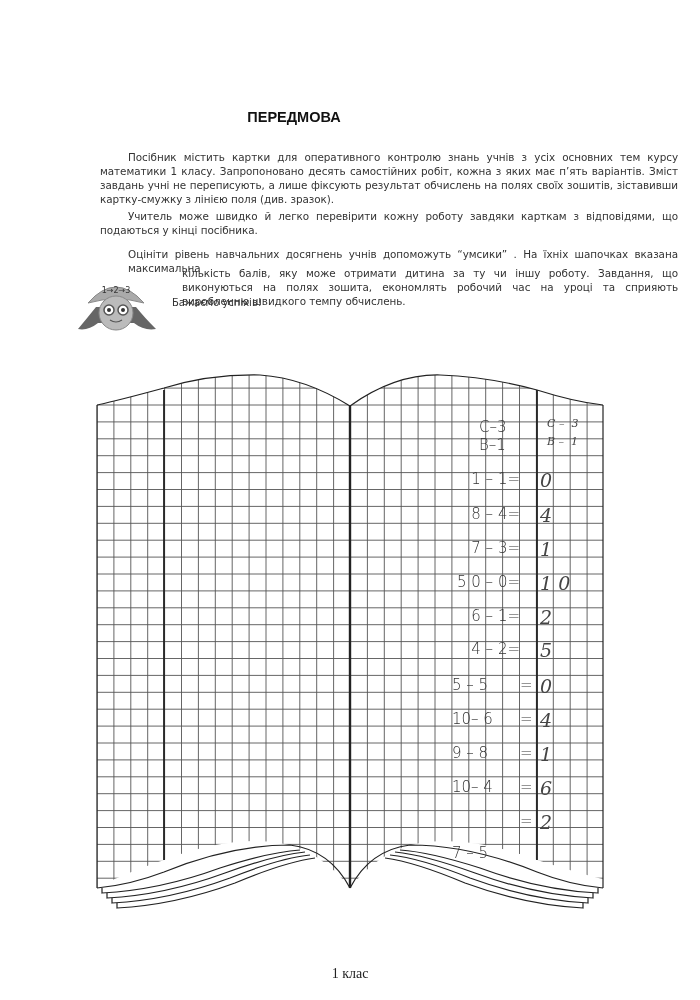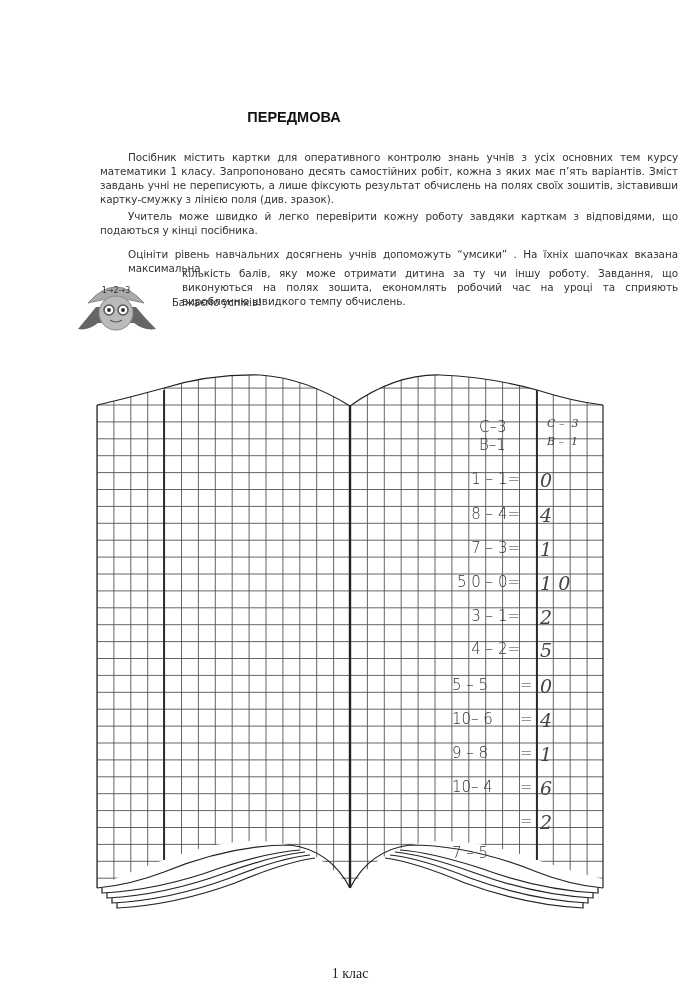--- a/index.html
+++ b/index.html
@@ -143,21 +143,21 @@
   <div class="math" style="left:479px;top:436px;">В–1</div>
   <div class="hand" style="left:547px;top:435px;">В –  1</div>
 <div class="math" style="right: 180px; top: 470px; padding-left: 26px;">1 – 1=</div>
     <div class="hand" style="left: 540px; top: 469px; font-size: 19px;">0</div>
     <div class="math" style="right: 180px; top: 505px;">8 – 4=</div>
     <div class="hand" style="left: 540px; top: 504px; font-size: 19px;">4</div>
     <div class="math" style="right: 180px; top: 539px;">7 – 3=</div>
     <div class="hand" style="left: 540px; top: 538px; font-size: 19px;">1</div>
     <div class="math" style="right: 180px; top: 573px;">5 0 – 0=</div>
     <div class="hand" style="left: 540px; top: 572px; font-size: 19px;">1 0</div>
-    <div class="math" style="right: 180px; top: 607px;">3 – 1=</div>
+    <div class="math" style="right: 180px; top: 607px;">6 – 1=</div>
     <div class="hand" style="left: 540px; top: 606px; font-size: 19px;">2</div>
     <div class="math" style="right: 180px; top: 640px;">4 – 2=</div>
     <div class="hand" style="left: 540px; top: 639px; font-size: 19px;">5</div>
     <div class="math" style="left: 452px; top: 676px;">5 – 5</div>
     <div class="math" style="left: 520px; top: 676px;">=</div>
     <div class="hand" style="left: 540px; top: 675px; font-size: 19px;">0</div>
     <div class="math" style="left: 452px; top: 710px;">10– 6</div>
     <div class="math" style="left: 520px; top: 710px;">=</div>
     <div class="hand" style="left: 540px; top: 709px; font-size: 19px;">4</div>
     <div class="math" style="left: 452px; top: 744px;">9 – 8</div>

